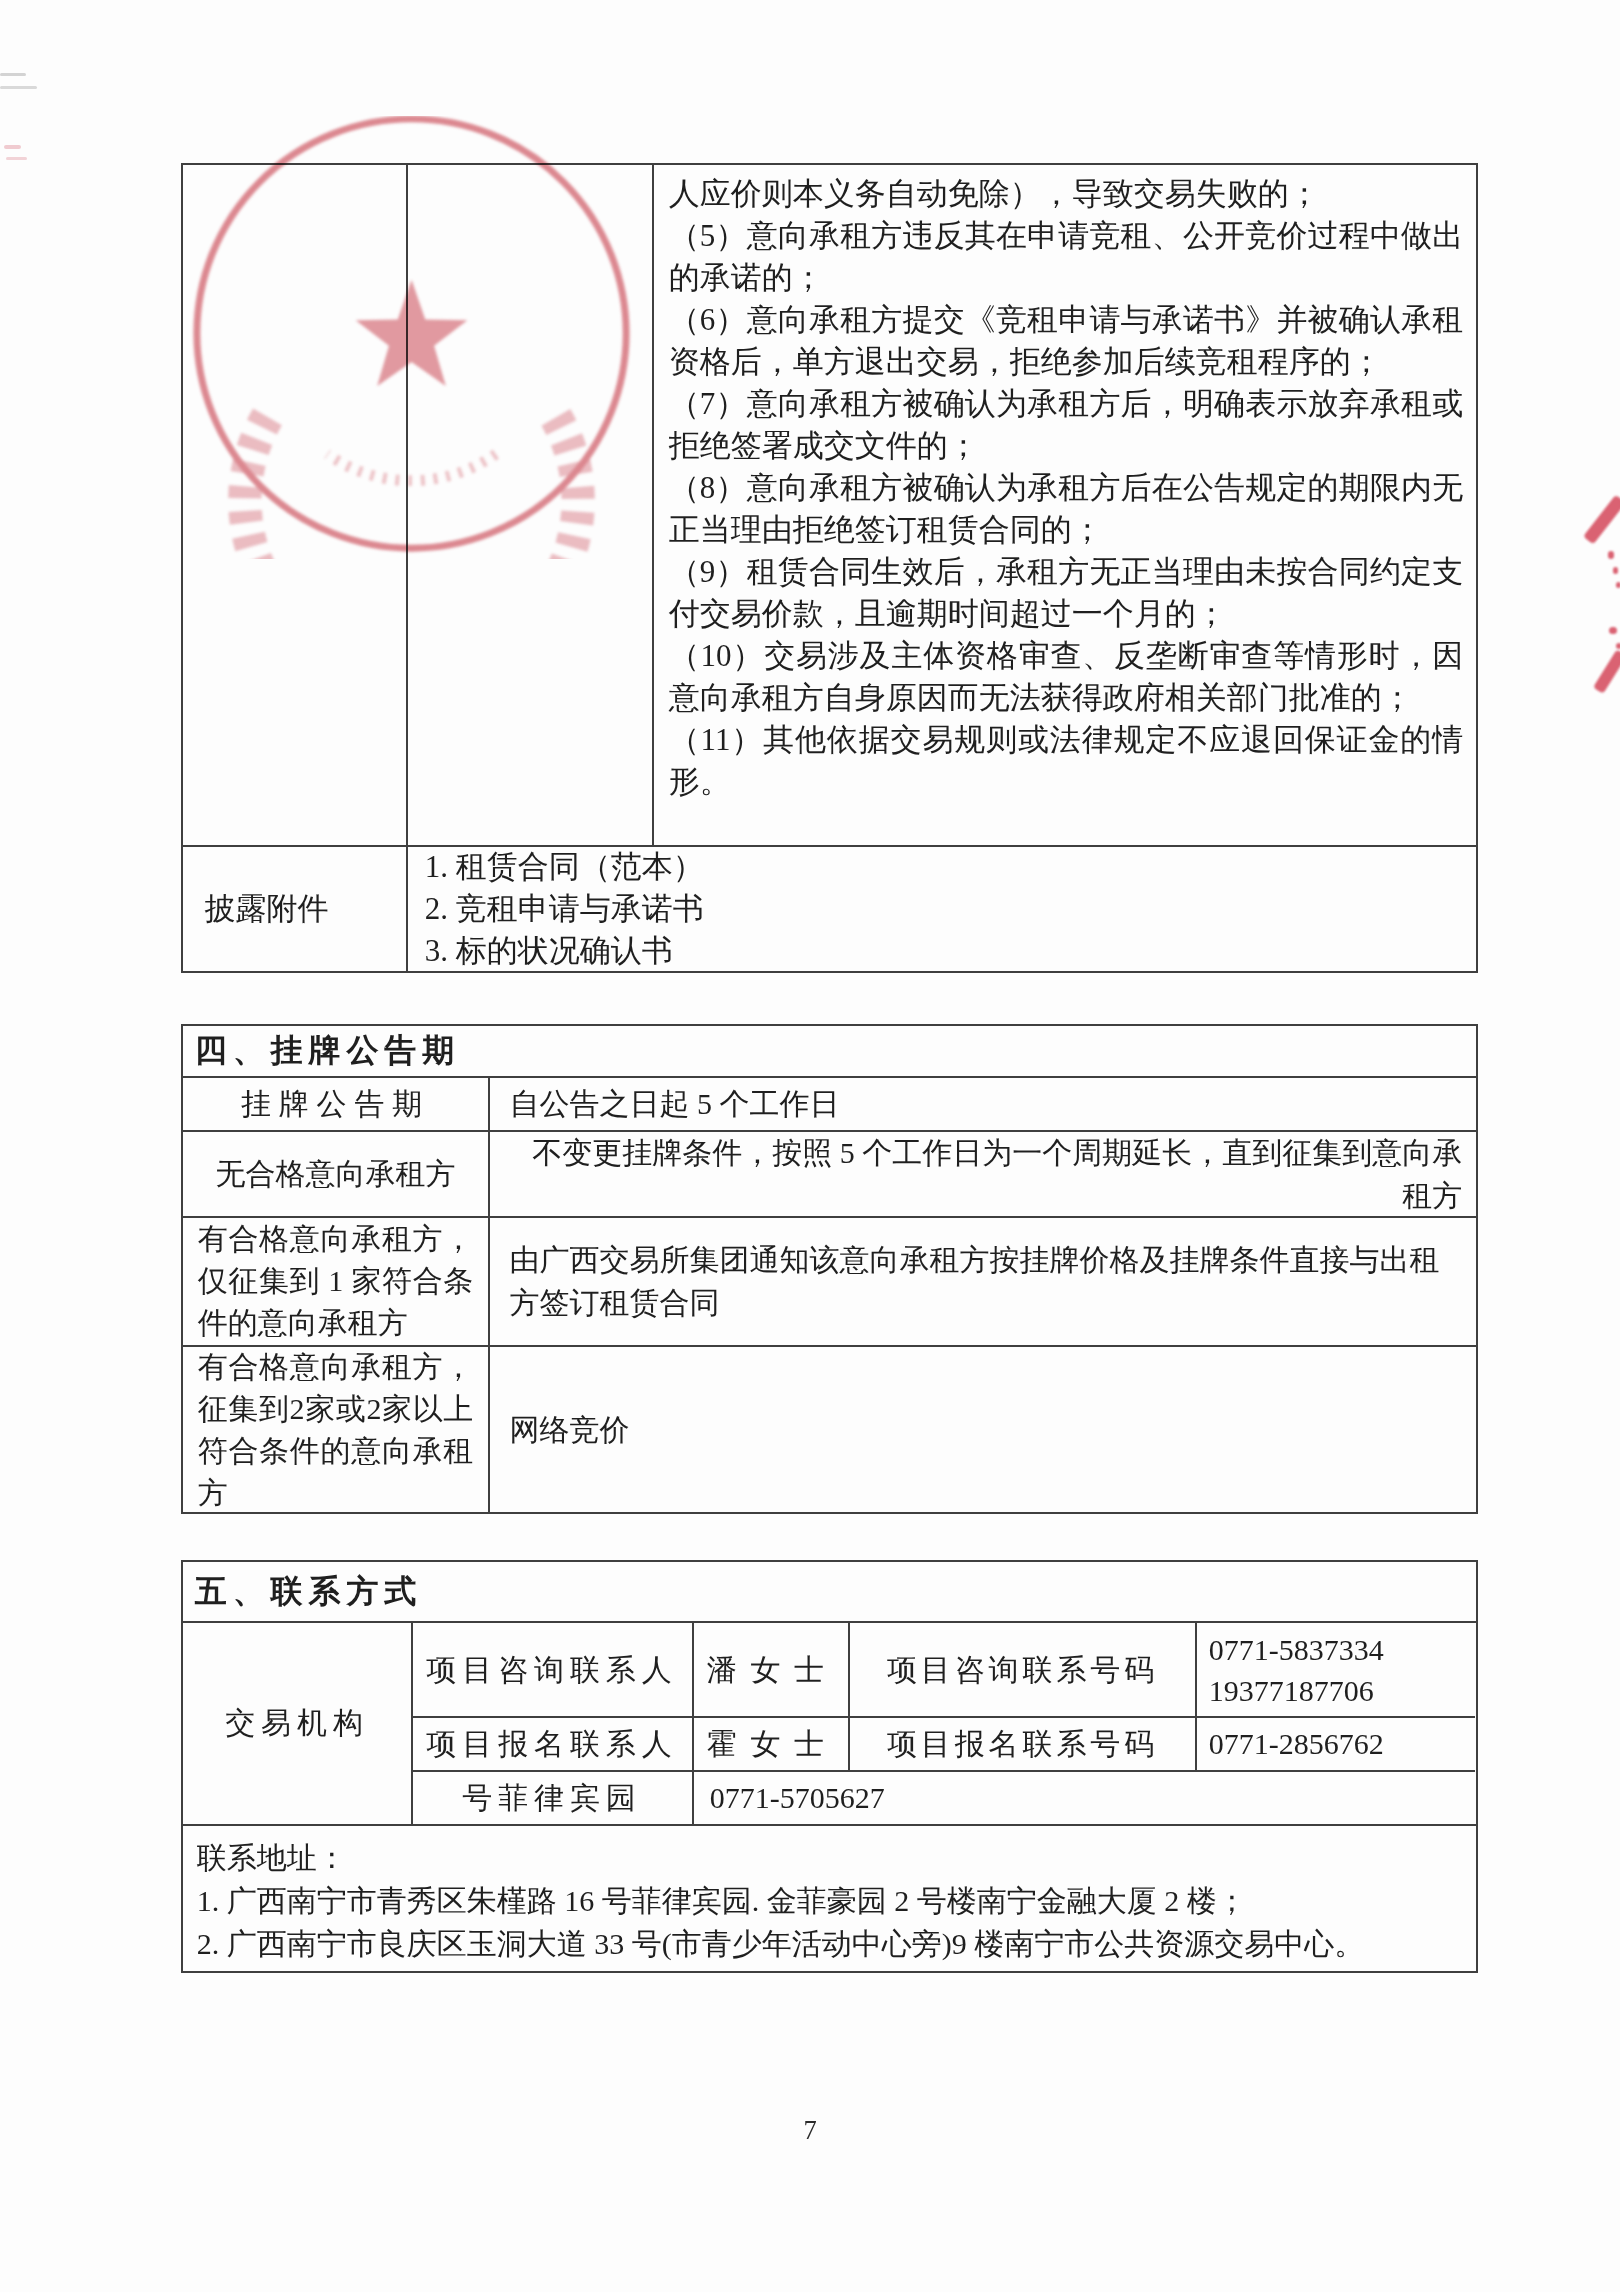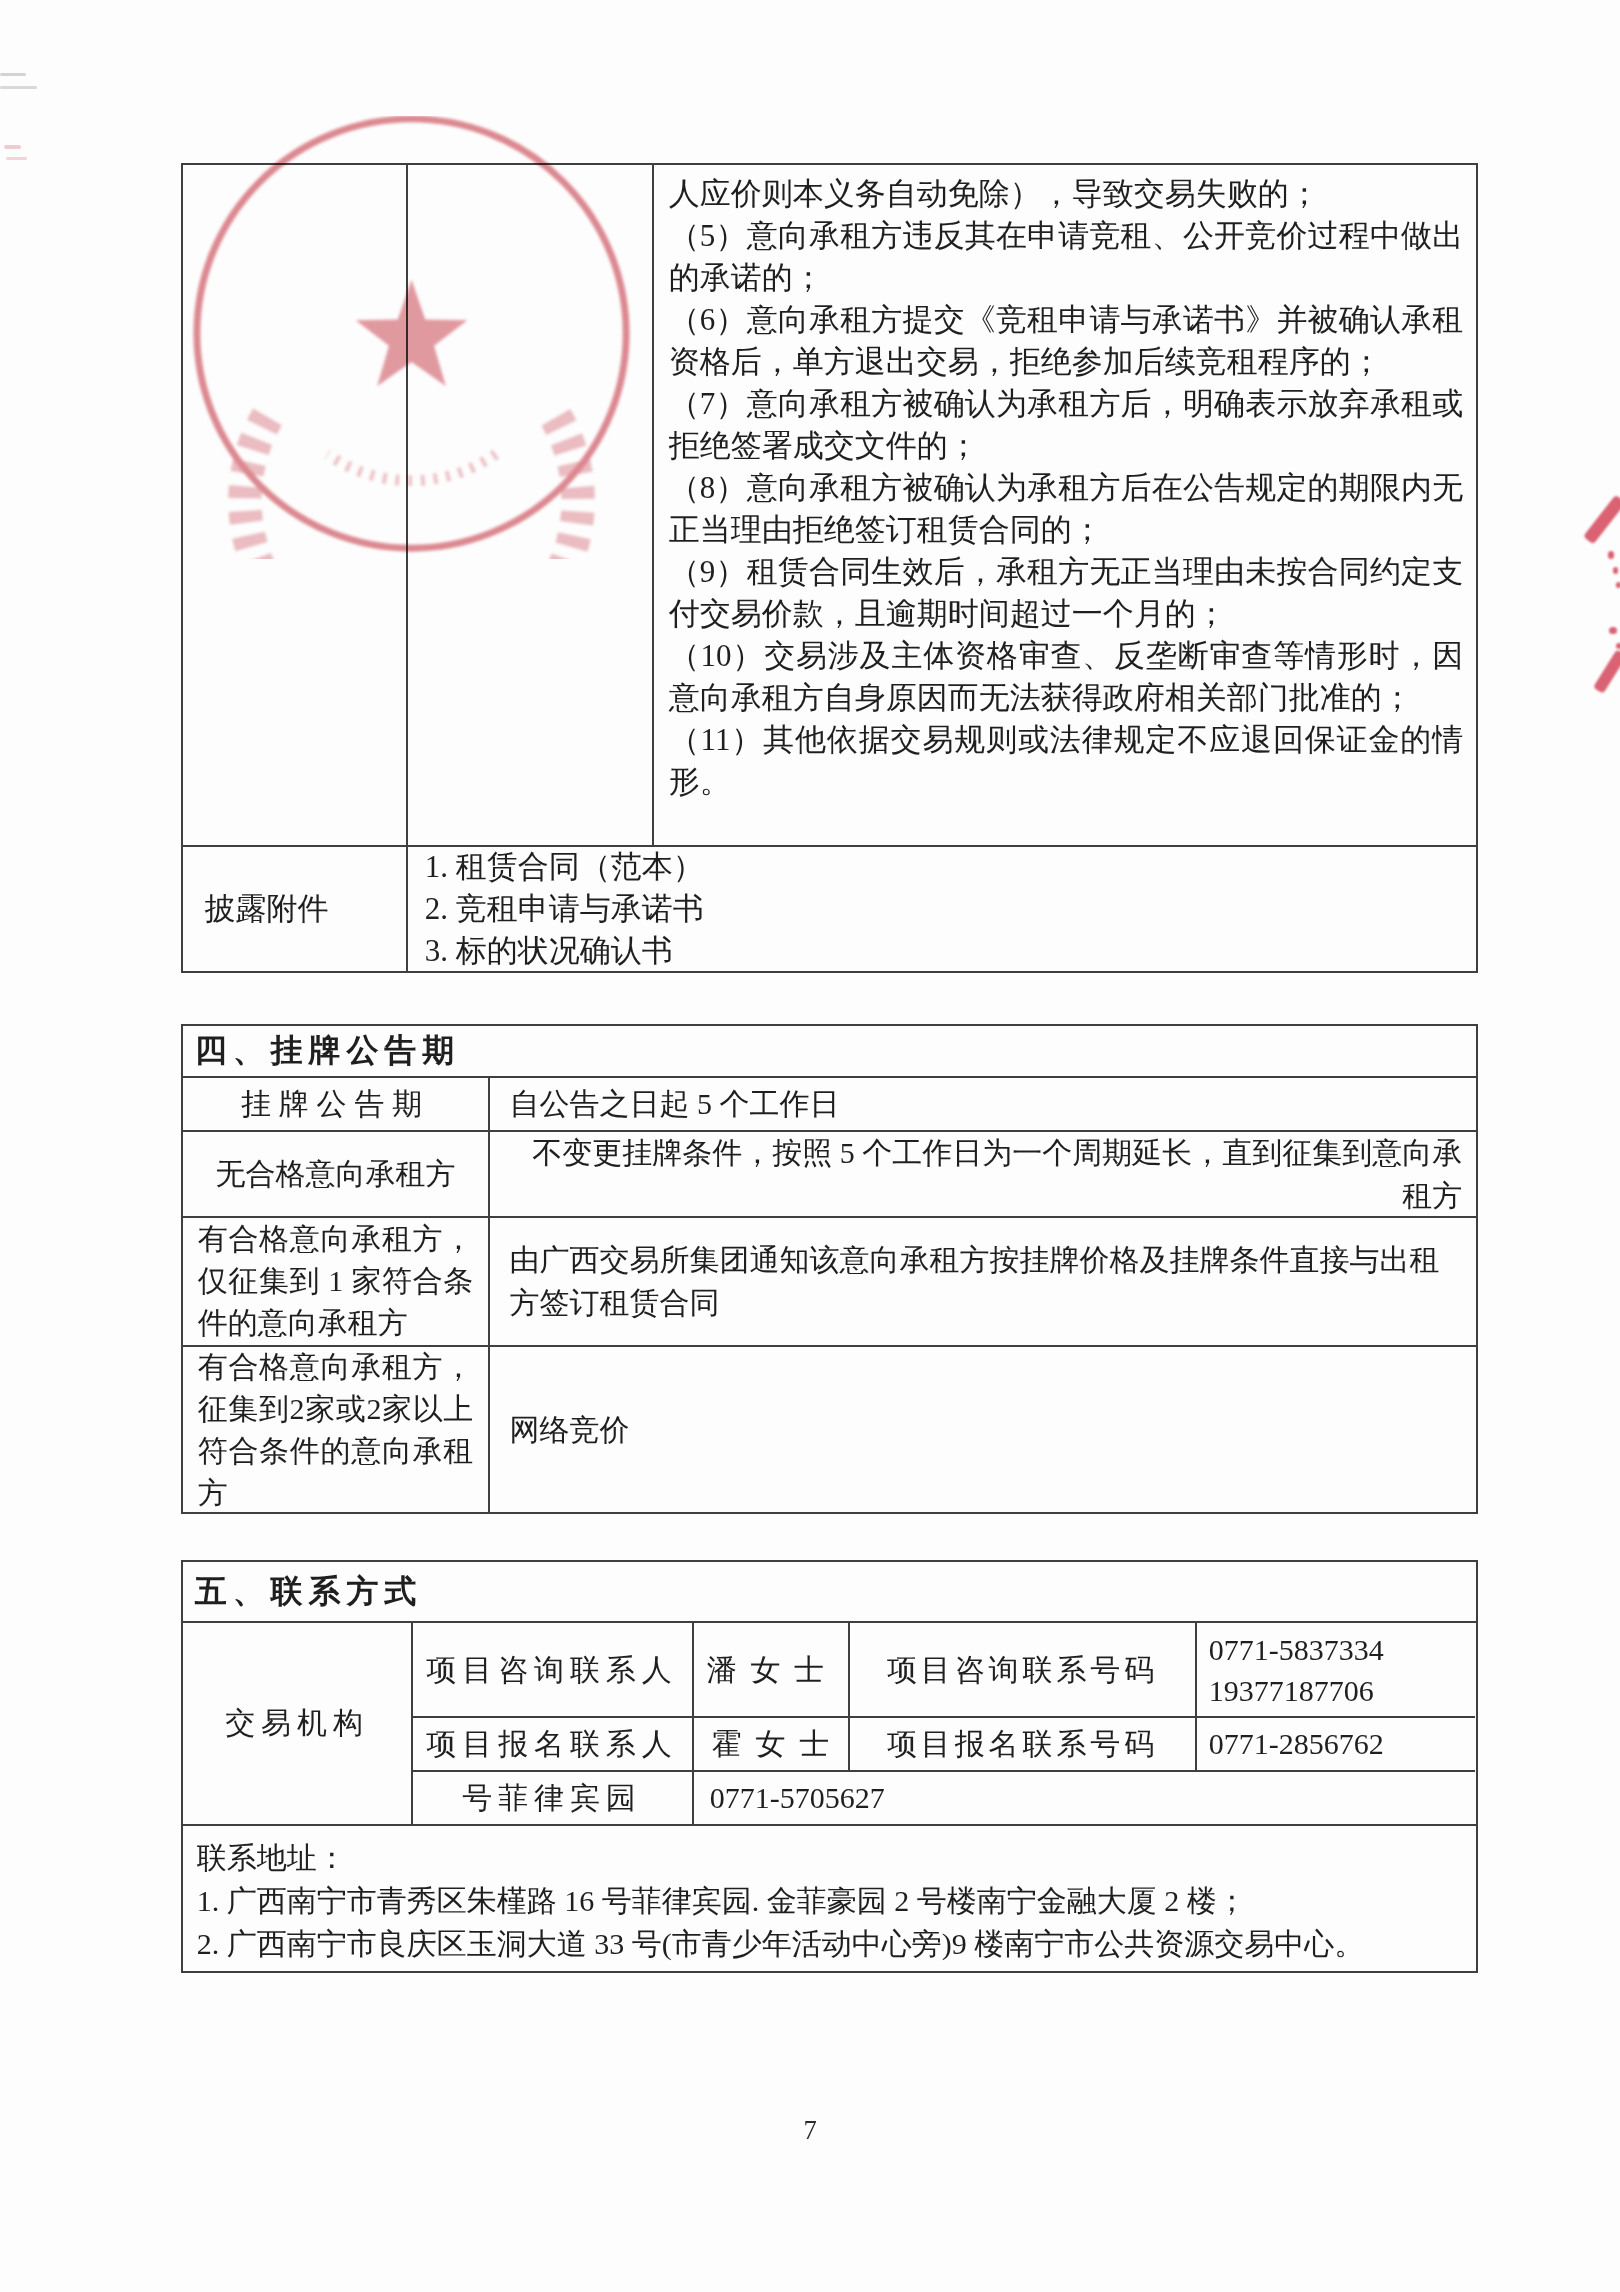--- a/index.html
+++ b/index.html
@@ -137,21 +137,21 @@
     <span class="txt k-sp" style="letter-spacing:3.9px;">项目咨询联系号码</span>
   </div>
   <div class="cell" style="left:1013px;top:61px;width:279px;height:93px;padding-left:12.7px;display:flex;flex-direction:column;justify-content:center;align-items:flex-start;">
     <span class="txt" style="line-height:41px;">0771-5837334</span>
     <span class="txt" style="line-height:41px;">19377187706</span>
   </div>
 
   <div class="cell center" style="left:230px;top:156px;width:278px;height:52px;">
     <span class="txt k-sp">项目报名联系人</span>
   </div>
-  <div class="cell" style="left:511px;top:156px;width:154px;height:52px;padding-left:12.7px;justify-content:center;">
+  <div class="cell" style="left:511px;top:156px;width:154px;height:52px;padding-left:12.7px;">
     <span class="txt name-sp">霍女士</span>
   </div>
   <div class="cell center" style="left:667px;top:156px;width:345px;height:52px;">
     <span class="txt k-sp" style="letter-spacing:3.9px;">项目报名联系号码</span>
   </div>
   <div class="cell" style="left:1013px;top:156px;width:279px;height:52px;padding-left:12.7px;">
     <span class="txt">0771-2856762</span>
   </div>
 
   <div class="cell center" style="left:230px;top:210px;width:278px;height:52px;">

